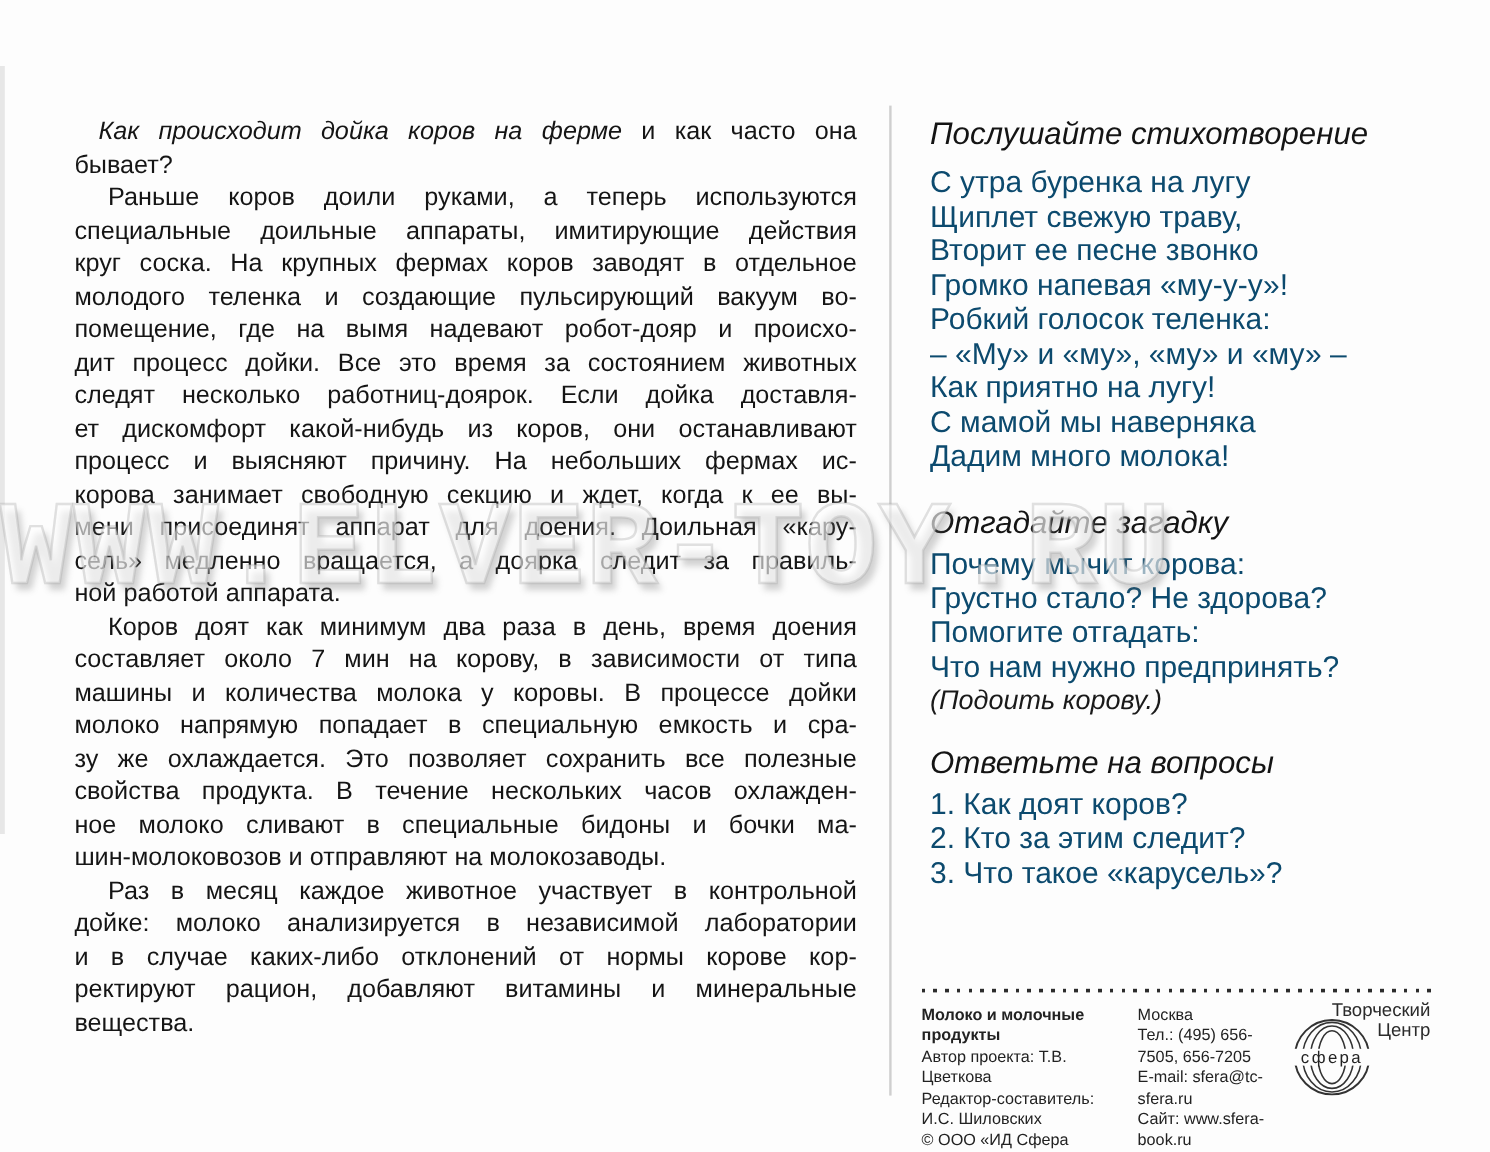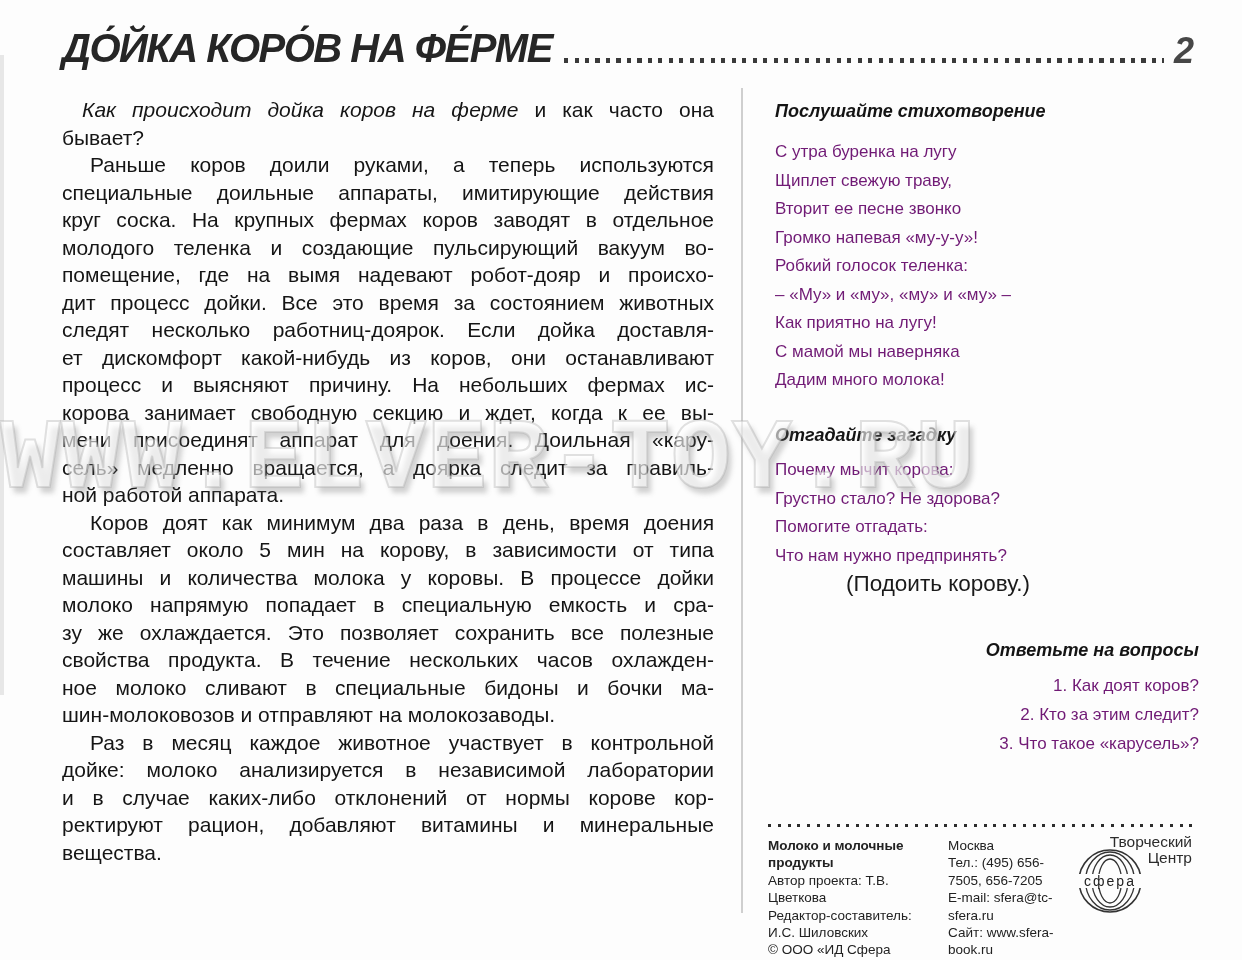--- a/index.html
+++ b/index.html
@@ -19,28 +19,28 @@
   .article{position:absolute;left:62px;top:96px;width:652px;font-size:21px;line-height:27.5px;color:#151515;}
   .aline{text-align:justify;}
   .just{text-align-last:justify;}
   .indent{text-indent:28px;}
   .indent-sm{text-indent:20px;}
   .it{font-style:italic;}
 
   
   .rcol-divider{position:absolute;left:741px;top:88px;width:2px;height:825px;background:#cfcfcf;}
   .rsection{position:absolute;left:775px;width:424px;}
-  .rheader{font-size:18px;font-weight:bold;font-style:italic;color:#141414;line-height:30px;}
-  .rlines{font-size:17px;line-height:28.5px;color:#701a75;}
+  .rheader{font-size:26px;font-weight:normal;font-style:italic;color:#141414;line-height:30px;}
+  .rlines{font-size:25px;line-height:28.5px;color:#0c4a6e;}
   .poem-section{top:96px;}
   .poem-section .rlines{margin-top:12px;}
   .riddle-section{top:420px;}
   .riddle-section .rlines{margin-top:6px;}
-  .riddle-answer{font-size:22.5px;line-height:28.5px;text-align:center;padding-right:98px;}
-  .questions-section{top:635px;text-align:right;}
+  .riddle-answer{font-size:22.5px;line-height:28.5px;font-style:italic;text-align:left;padding-right:98px;}
+  .questions-section{top:620px;}
   .questions-section .rlines{margin-top:6px;line-height:29px;}
 
   
   .footer{position:absolute;left:768px;top:824px;width:426px;font-size:13.5px;line-height:17.4px;color:#222;}
   .f-dots{height:3px;margin-bottom:10px;
         background:repeating-linear-gradient(90deg,#2c2c2c 0 3px,transparent 3px 9.8px);}
   .f-cols{display:flex;}
   .f-left{width:180px;}
   .f-mid{flex:1;}
   .f-title{font-weight:bold;}
@@ -54,25 +54,20 @@
         text-shadow:4px 6px 5px rgba(110,110,110,0.30);
         pointer-events:none;z-index:5;}
 </style>
 </head>
 <body>
 
 <div class="page">
 
   <div class="scan-edge"></div>
 
-  <div class="header">
-    <div class="title">ДО́ЙКА КОРО́В НА ФЕ́РМЕ</div>
-    <div class="dots-leader"></div>
-    <div class="page-number">2</div>
-  </div>
 
   <div class="article">
     <div class="aline just indent-sm">
       <span class="it">Как происходит дойка коров на ферме</span><span> и как часто она</span>
     </div>
     <div>
         <div class="aline plain">бывает?</div>
         <div class="aline just indent">Раньше коров доили руками, а теперь используются</div>
         <div class="aline just">специальные доильные аппараты, имитирующие действия</div>
         <div class="aline just">круг соска. На крупных фермах коров заводят в отдельное</div>
@@ -80,21 +75,21 @@
         <div class="aline just">помещение, где на вымя надевают робот-дояр и происхо-</div>
         <div class="aline just">дит процесс дойки. Все это время за состоянием животных</div>
         <div class="aline just">следят несколько работниц-доярок. Если дойка доставля-</div>
         <div class="aline just">ет дискомфорт какой-нибудь из коров, они останавливают</div>
         <div class="aline just">процесс и выясняют причину. На небольших фермах ис-</div>
         <div class="aline just">корова занимает свободную секцию и ждет, когда к ее вы-</div>
         <div class="aline just">мени присоединят аппарат для доения. Доильная «кару-</div>
         <div class="aline just">сель» медленно вращается, а доярка следит за правиль-</div>
         <div class="aline plain">ной работой аппарата.</div>
         <div class="aline just indent">Коров доят как минимум два раза в день, время доения</div>
-        <div class="aline just">составляет около 5 мин на корову, в зависимости от типа</div>
+        <div class="aline just">составляет около 7 мин на корову, в зависимости от типа</div>
         <div class="aline just">машины и количества молока у коровы. В процессе дойки</div>
         <div class="aline just">молоко напрямую попадает в специальную емкость и сра-</div>
         <div class="aline just">зу же охлаждается. Это позволяет сохранить все полезные</div>
         <div class="aline just">свойства продукта. В течение нескольких часов охлажден-</div>
         <div class="aline just">ное молоко сливают в специальные бидоны и бочки ма-</div>
         <div class="aline plain">шин-молоковозов и отправляют на молокозаводы.</div>
         <div class="aline just indent">Раз в месяц каждое животное участвует в контрольной</div>
         <div class="aline just">дойке: молоко анализируется в независимой лаборатории</div>
         <div class="aline just">и в случае каких-либо отклонений от нормы корове кор-</div>
         <div class="aline just">ректируют рацион, добавляют витамины и минеральные</div>

